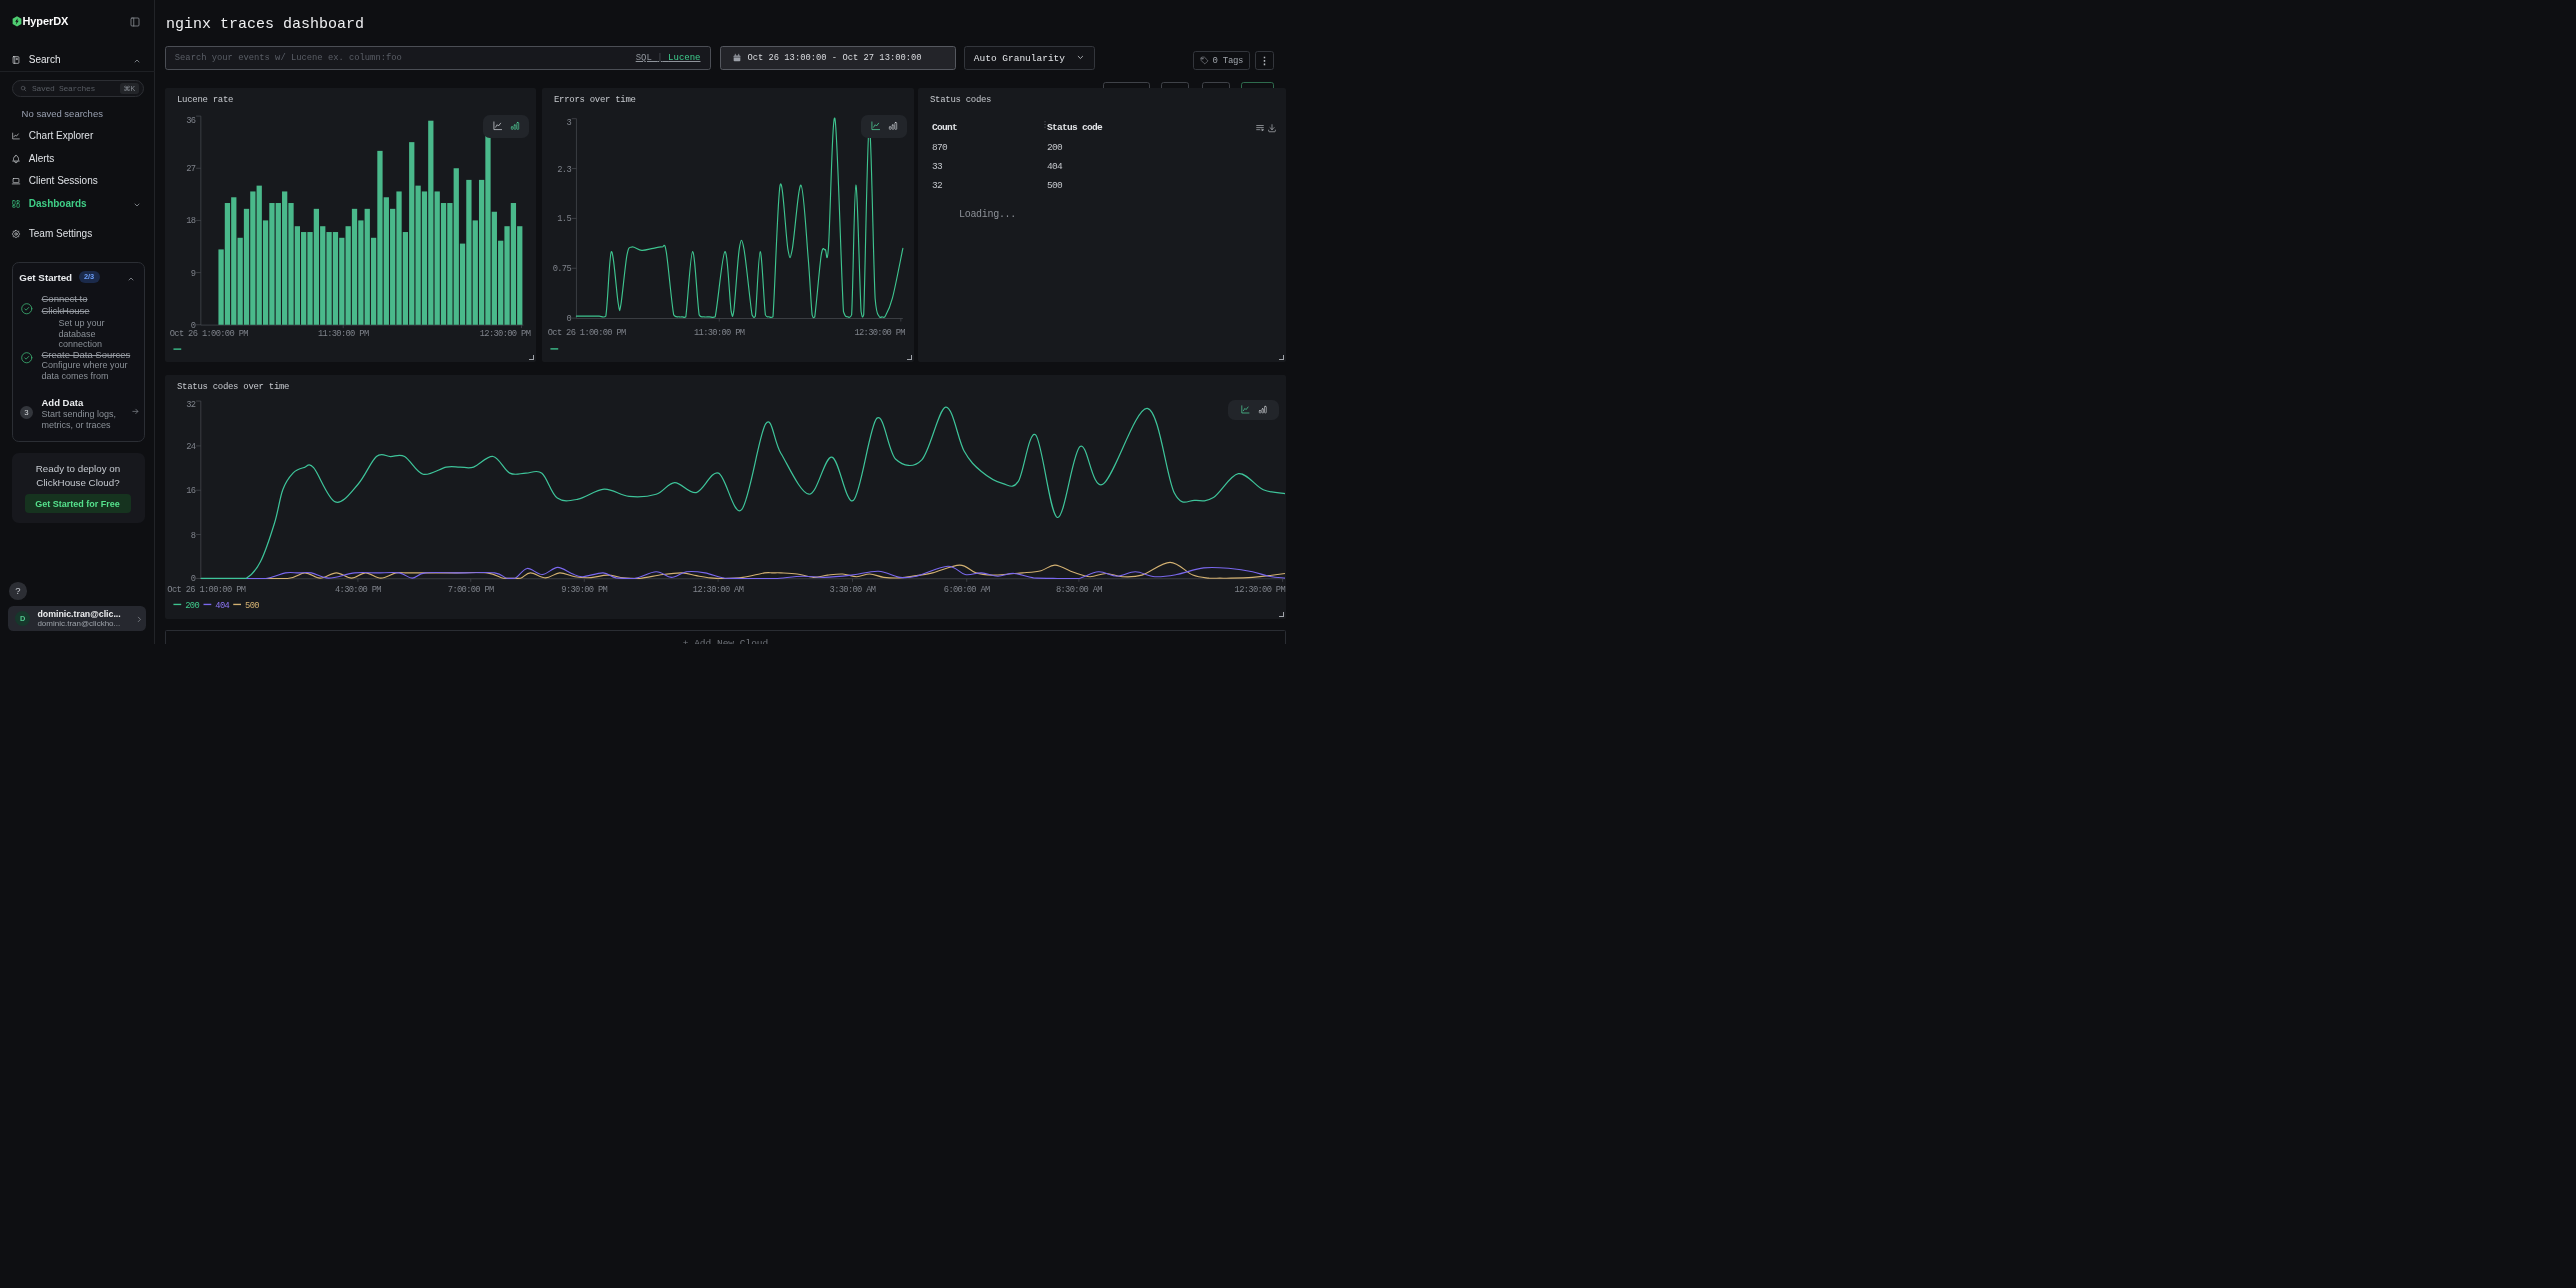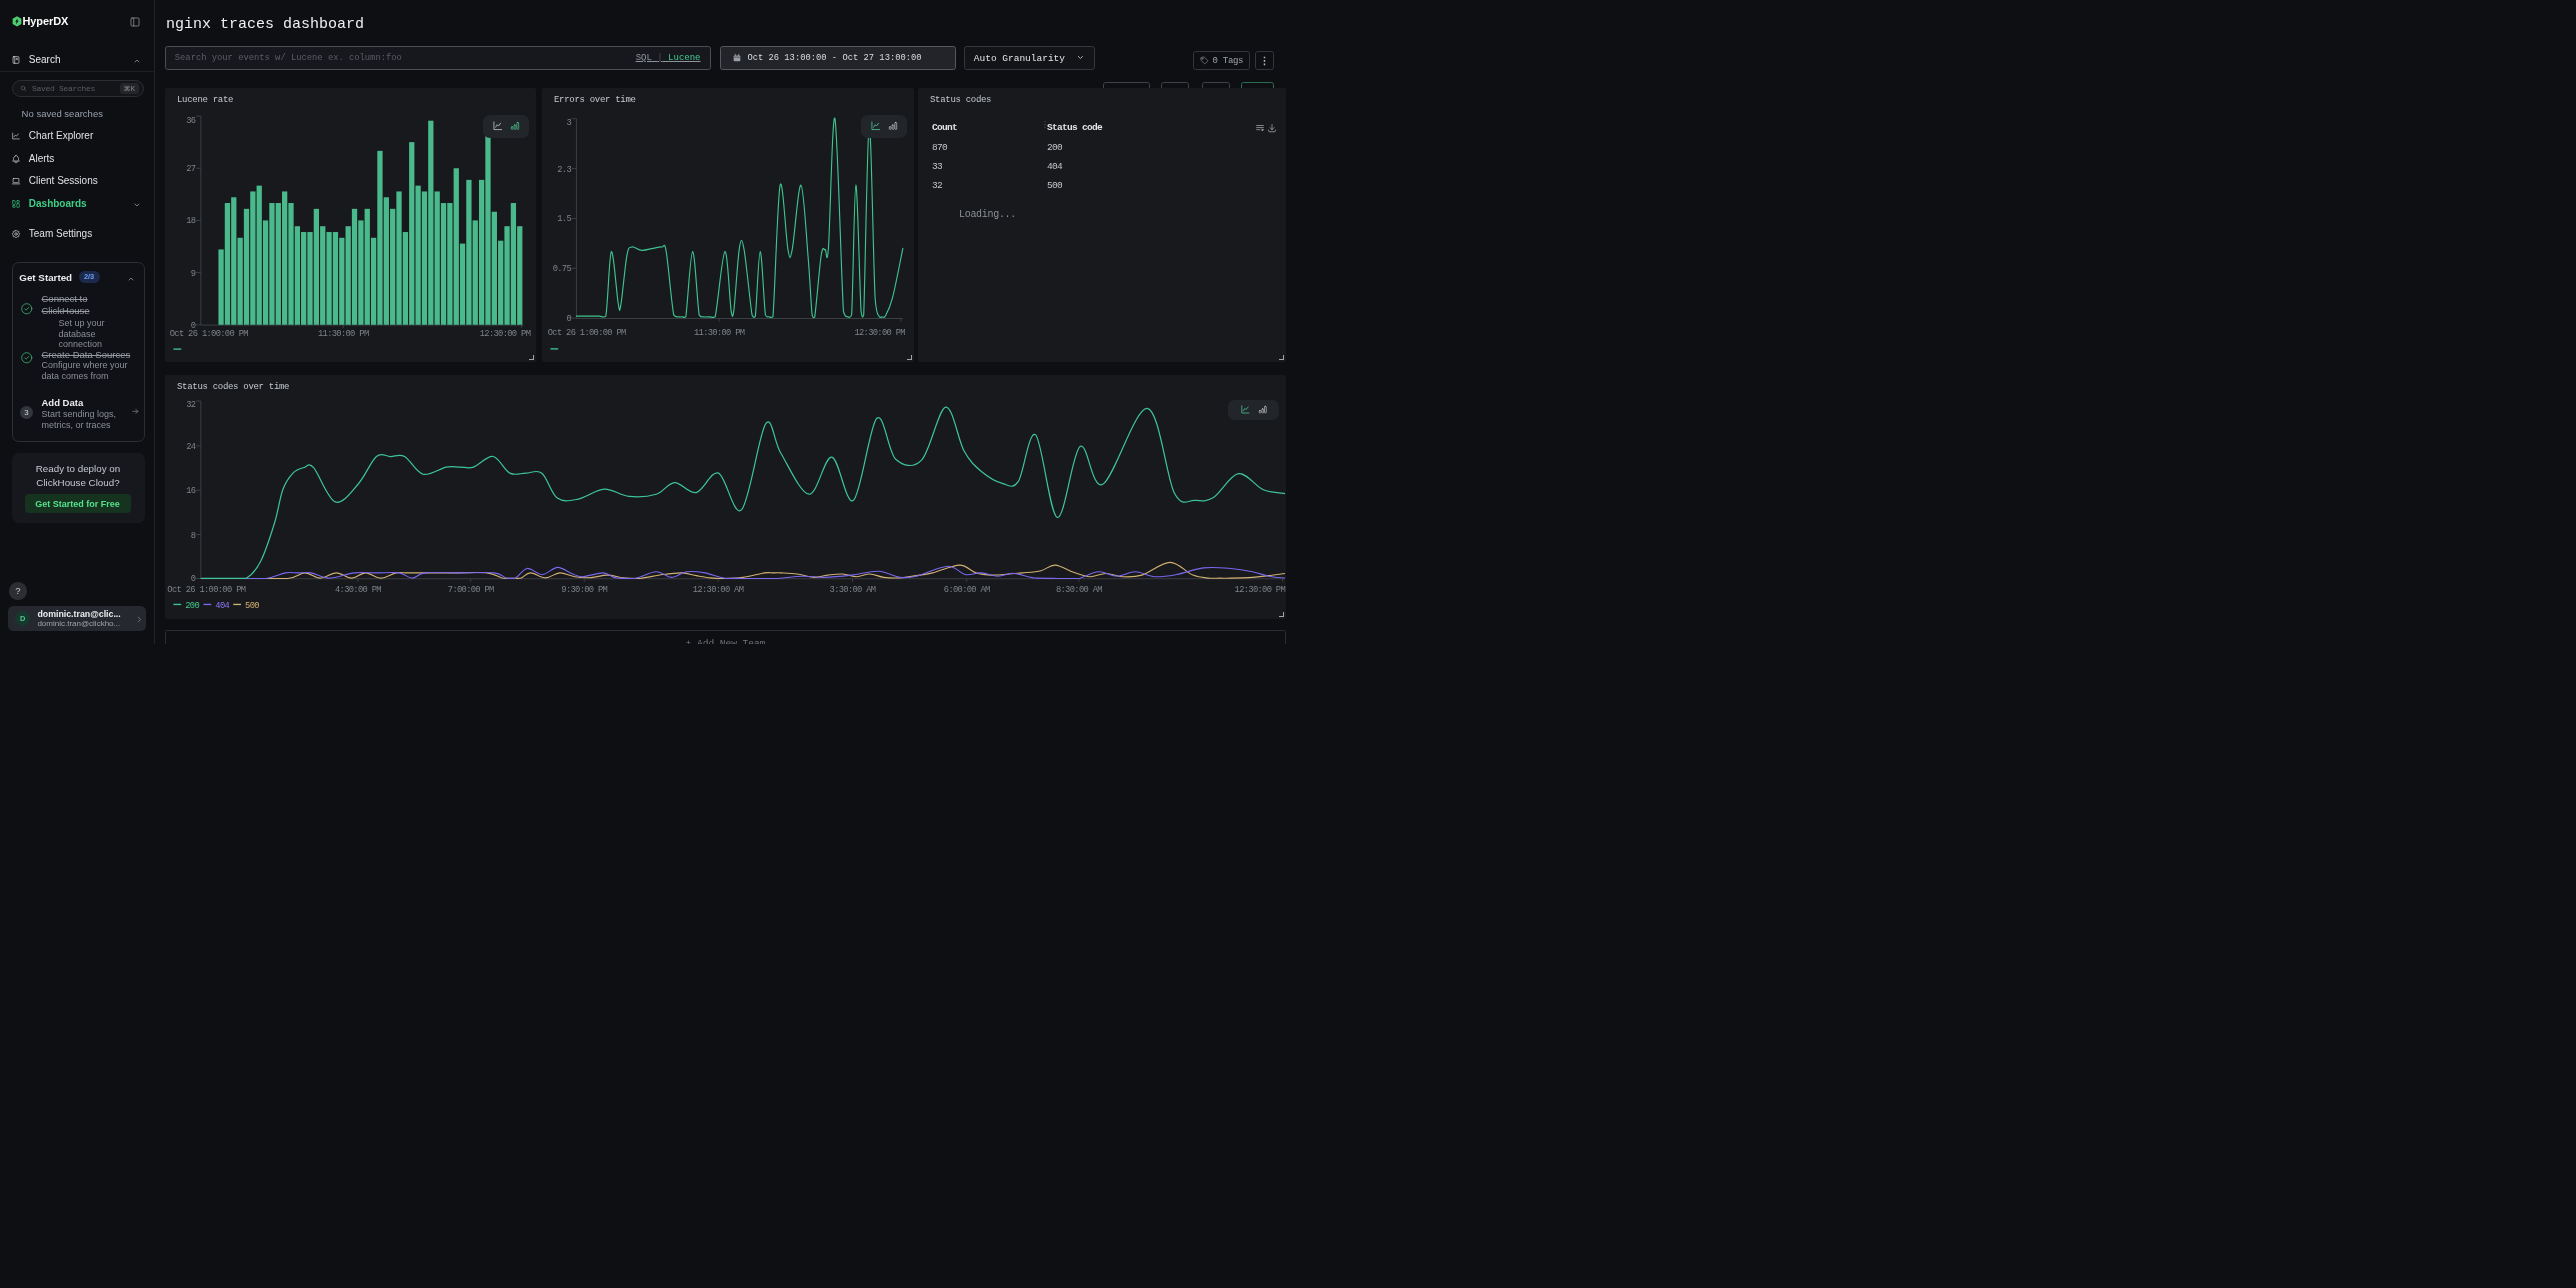--- a/index.html
+++ b/index.html
@@ -387,14 +387,14 @@
         </svg></span>
       <span style="color:#d6d9dd;"><svg width="9.5" height="9.5" viewBox="0 0 24 24" fill="none" stroke="currentColor" stroke-width="1.5" stroke-linecap="round" stroke-linejoin="round">
           <rect x="3.2" y="14" width="4.3" height="6" rx="1.4"></rect>
           <rect x="9.9" y="9.5" width="4.3" height="10.5" rx="1.4"></rect>
           <rect x="16.6" y="3.5" width="4.3" height="16.5" rx="1.4"></rect>
         </svg></span>
     </div>
   <div class="rsz"></div>
 </div>
 
-<div class="abs mono" style="left:165px;top:630px;width:1121px;height:19px;border:0.7px solid #2a2d33;border-radius:1.4px;text-align:center;font-size:9.5px;color:#71757c;padding-top:6.8px;">+ Add New Team</div>
+<div class="abs mono" style="left:165px;top:630px;width:1121px;height:19px;border:0.7px solid #2a2d33;border-radius:1.4px;text-align:center;font-size:9.5px;color:#71757c;padding-top:6.8px;">+ Add New Cloud</div>
 
 
 </body></html>

